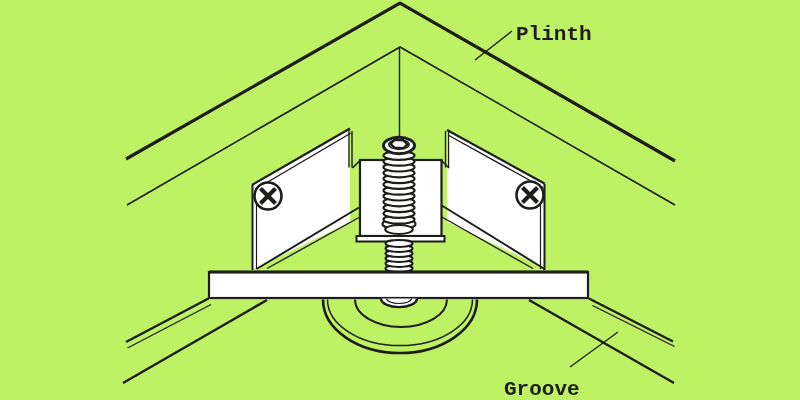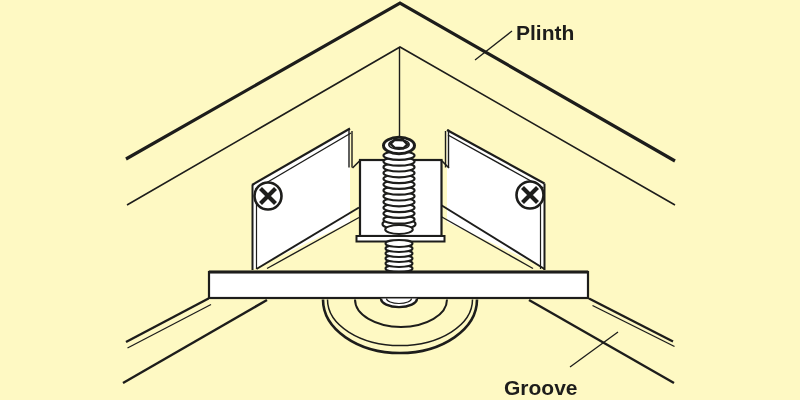--- a/index.html
+++ b/index.html
@@ -1,17 +1,17 @@
 <!DOCTYPE html>
 <html><head>
 <meta charset="utf-8">
 <style>
   html,body{margin:0;padding:0;background:#fff;}
-  .canvas{position:relative;width:800px;height:400px;background:#fef9c3;overflow:hidden;
-          font-family:Liberation Sans, sans-serif;}
+  .canvas{position:relative;width:800px;height:400px;background:#bef264;overflow:hidden;
+          font-family:Liberation Mono, monospace;}
   svg{position:absolute;left:0;top:0;}
   .ln{fill:none;stroke:#1d1d1b;stroke-linecap:butt;stroke-linejoin:miter;}
   .fw{fill:#ffffff;stroke:#1d1d1b;}
   .fwn{fill:#ffffff;stroke:none;}
   .lbl{font-weight:bold;font-size:21px;fill:#1d1d1b;letter-spacing:0px;}
 </style>
 </head>
 <body>
 
 <div class="canvas">

